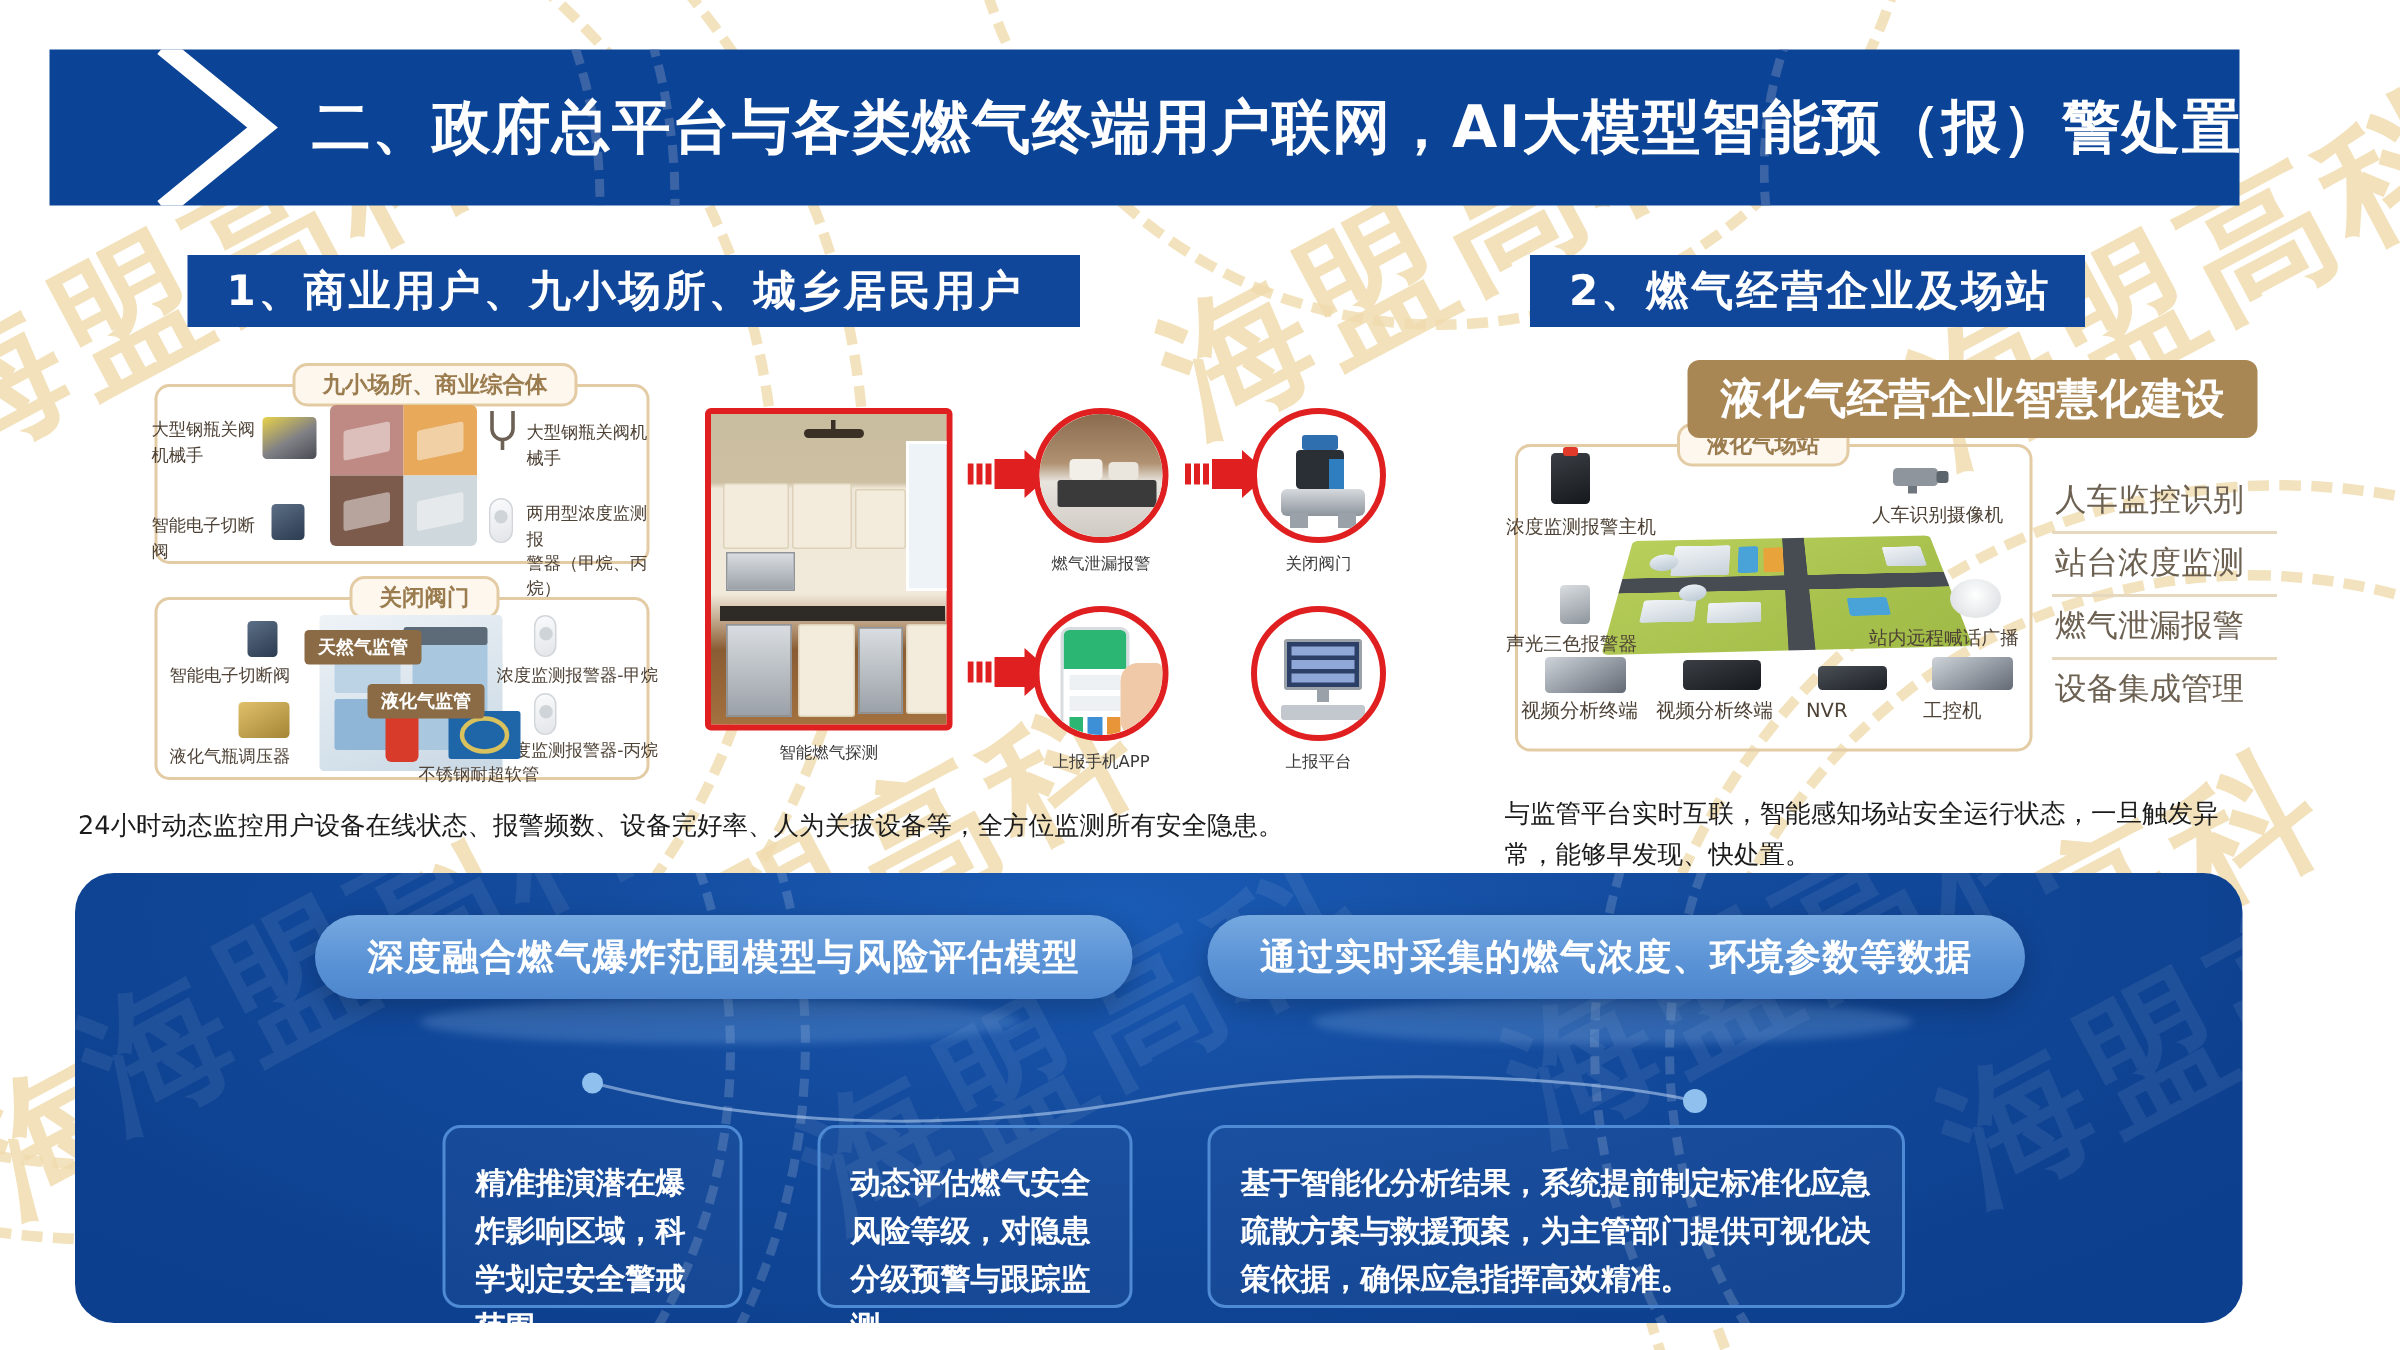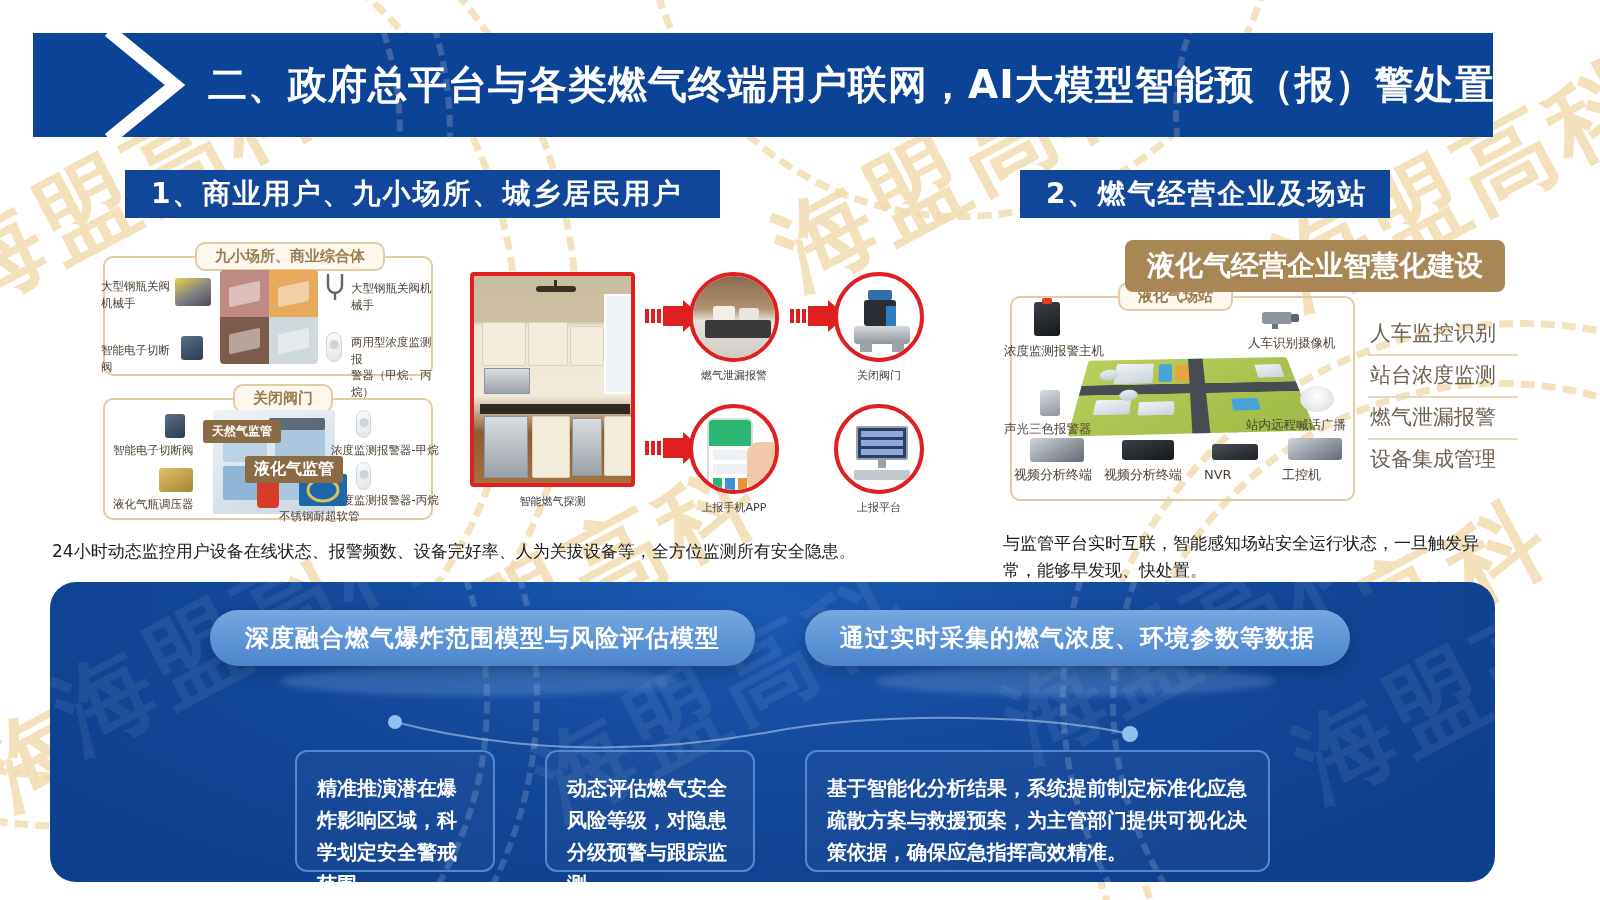--- a/index.html
+++ b/index.html
@@ -318,21 +318,21 @@
   <div class="lbl" style="left:236px; top:254px; width:112px;">浓度监测报警器-丙烷</div>
 
   <div class="dev" style="left:204px; top:236px; width:48px; height:32px; background:#1e66a8; border-radius:2px; overflow:hidden;">
     <svg viewBox="0 0 48 32" style="width:100%;height:100%;">
       <ellipse cx="24" cy="16" rx="15" ry="11" fill="none" stroke="#d9c25e" stroke-width="3"></ellipse>
     </svg>
   </div>
   <div class="lbl lbl-c" style="left:184px; top:270px; width:94px;">不锈钢耐超软管</div>
 
   <div style="position:absolute; left:108px; top:182px; background:#8a6b45; color:#fff; font-size:12px; font-weight:bold; padding:3px 9px; border-radius:3px; white-space:nowrap; font-family:'DejaVu Sans',sans-serif;">天然气监管</div>
-  <div style="position:absolute; left:150px; top:218px; background:#8a6b45; color:#fff; font-size:16px; font-weight:bold; padding:3px 9px; border-radius:3px; white-space:nowrap; font-family:'DejaVu Sans',sans-serif;">液化气监管</div>
+  <div style="position:absolute; left:150px; top:218px; background:#8a6b45; color:#fff; font-size:12px; font-weight:bold; padding:3px 9px; border-radius:3px; white-space:nowrap; font-family:'DejaVu Sans',sans-serif;">液化气监管</div>
 </div>
 
 <div class="kitchen">
   <div class="k-lamp" style="left:62px; top:10px; width:40px; height:6px; border-radius:3px;"></div>
   <div class="k-lamp" style="left:80px; top:4px;  width:3px;  height:12px;"></div>
   <div class="k-cab" style="left:8px;  top:46px; width:44px; height:44px;"></div>
   <div class="k-cab" style="left:54px; top:46px; width:40px; height:44px;"></div>
   <div class="k-cab" style="left:96px; top:50px; width:34px; height:40px;"></div>
   <div class="k-steel" style="left:10px; top:92px; width:46px; height:26px;"></div>
   <div class="k-dark" style="left:6px;  top:128px; width:150px; height:10px;"></div>

